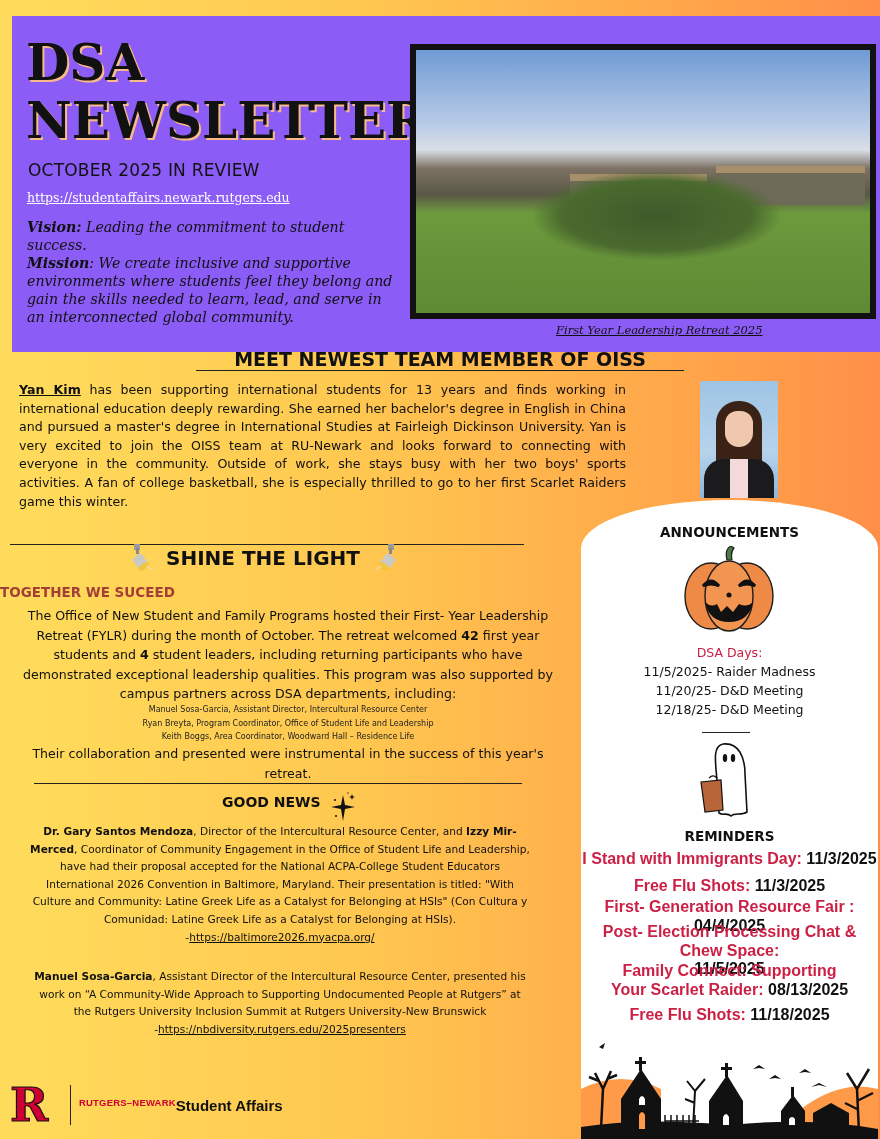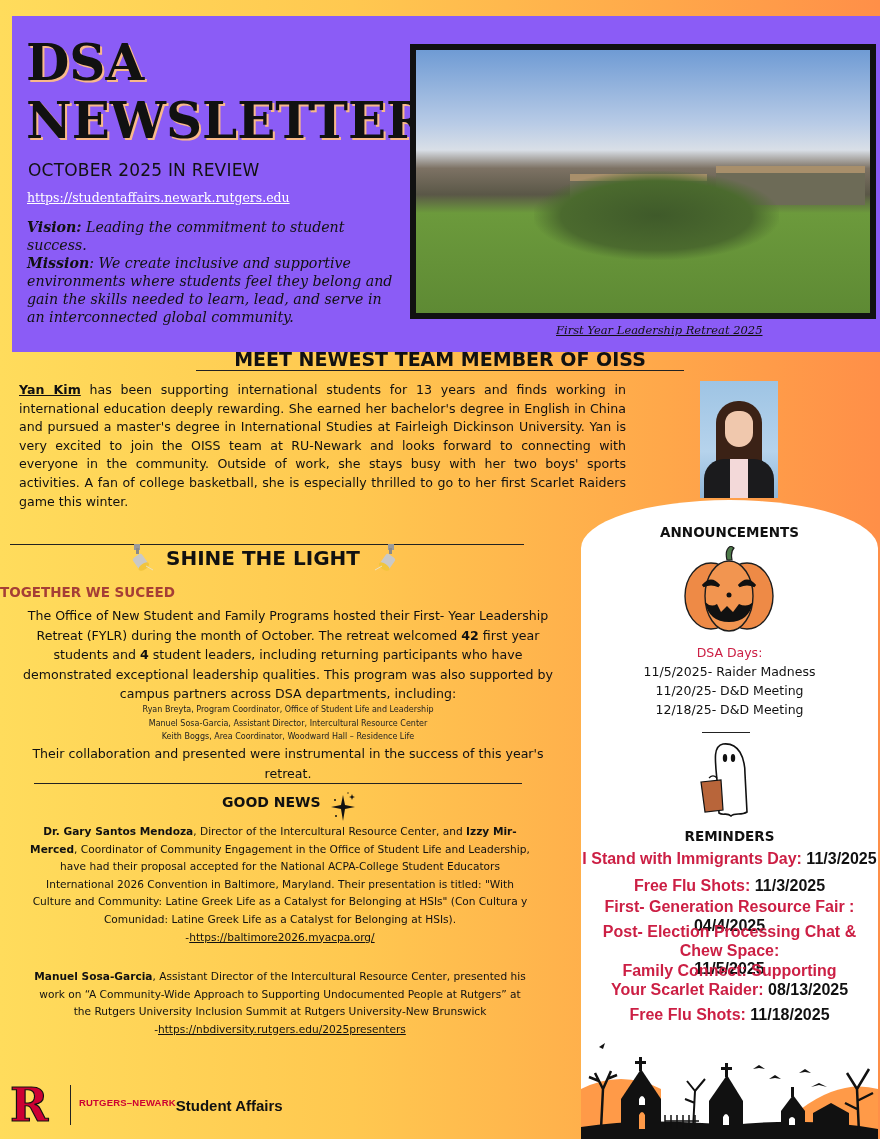--- a/index.html
+++ b/index.html
@@ -242,22 +242,22 @@
     <rect x="9" y="10" width="11" height="14" rx="3" fill="#c9c9c9"></rect>
     <ellipse cx="14.5" cy="23" rx="6" ry="3" fill="#f2c53d"></ellipse>
   </g>
   <line x1="8" y1="22" x2="1" y2="26" stroke="#e9e1c5" stroke-width="1"></line>
 </svg>
 <div class="shine-sub">TOGETHER WE SUCEED</div>
 <div class="shine-body">
   <span>The Office of New Student and Family Programs hosted their First- Year Leadership Retreat (FYLR) during the month of October. The retreat welcomed </span><b>42</b><span> first year students and </span><b>4</b><span> student leaders, including returning participants who have demonstrated exceptional leadership qualities. This program was also supported by campus partners across DSA departments, including:</span>
 </div>
 <div class="partners">
+  <div>Manuel Sosa-Garcia, Assistant Director, Intercultural Resource Center</div>
   <div>Ryan Breyta, Program Coordinator, Office of Student Life and Leadership</div>
-  <div>Manuel Sosa-Garcia, Assistant Director, Intercultural Resource Center</div>
   <div>Keith Boggs, Area Coordinator, Woodward Hall – Residence Life</div>
 </div>
 <div class="shine-close">Their collaboration and presented were instrumental in the success of this year's retreat.</div>
 
 <div class="good-rule"></div>
 <div class="good-heading">GOOD NEWS</div>
 <svg class="sparkle" viewBox="0 0 32 32">
   <path d="M16 4 L18 14 L28 16 L18 18 L16 30 L14 18 L4 16 L14 14 Z" fill="#111"></path>
   <path d="M25 3 L25.8 5.2 L28 6 L25.8 6.8 L25 9 L24.2 6.8 L22 6 L24.2 5.2 Z" fill="#111"></path>
   <circle cx="8" cy="9" r="1" fill="#111"></circle>

